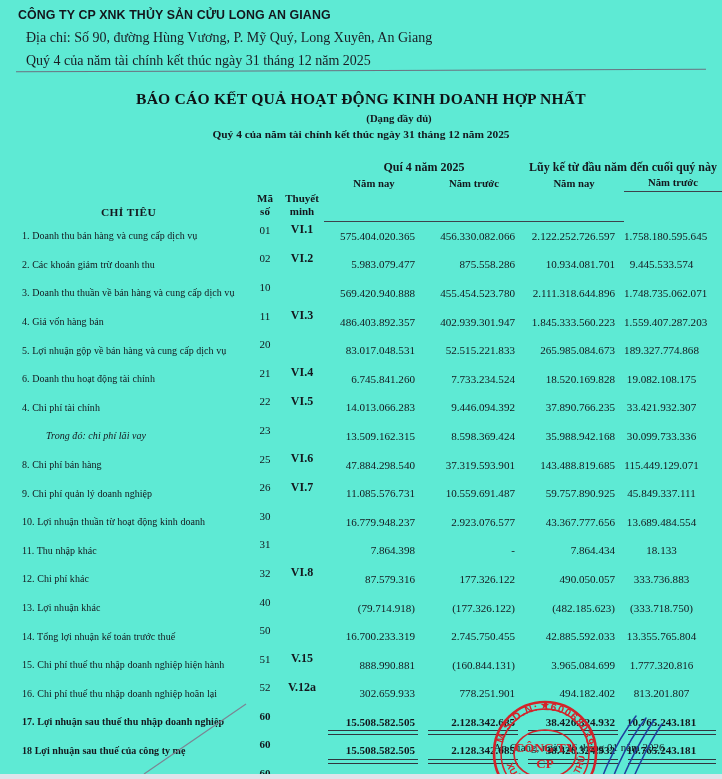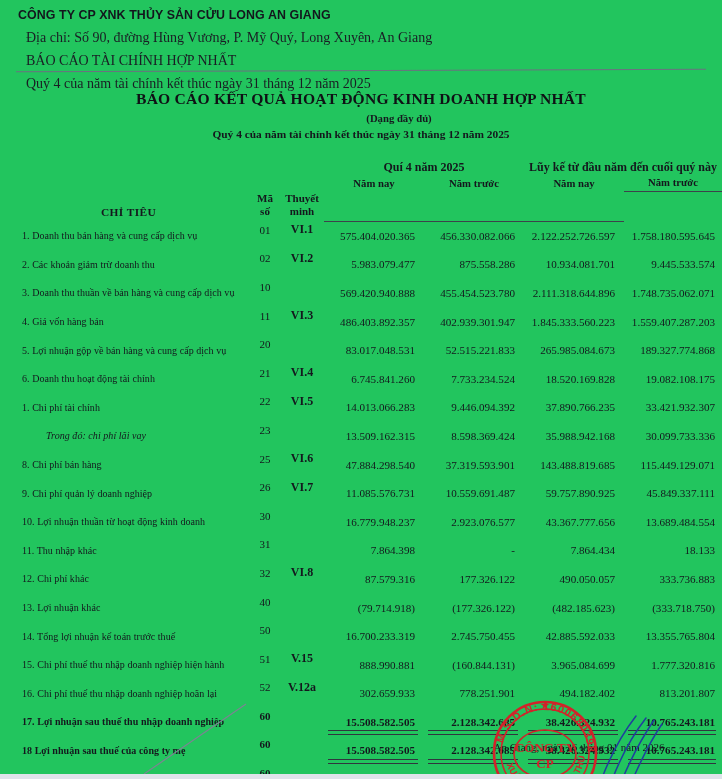--- a/index.html
+++ b/index.html
@@ -16,21 +16,21 @@
     color: #14161c;
     overflow: hidden;
   }
 
   .page {
     position: relative;
     width: 722px;
     height: 779px;
     box-sizing: border-box;
     padding: 0;
-    background: #22c55e;
+    background: #5eead4;
   }
 
   
   .letterhead {
     position: absolute;
     left: 18px;
     top: 8px;
     width: 560px;
   }
   .company-name {
@@ -180,21 +180,21 @@
     font-size: 12px;
     font-weight: bold;
   }
   .cell-num {
     text-align: right;
     font-size: 11.1px;
     padding-right: 9px;
     white-space: nowrap;
     font-variant-numeric: tabular-nums;
   }
-  .cell-num.v4 { padding-right: 7px; }
+  .cell-num.v4 { padding-right: 23px; text-align: center; }
 
   
   tr.strong .cell-label,
   tr.strong .cell-code,
   tr.strong .cell-note,
   tr.strong .cell-num { font-weight: bold; }
 
   
   tr.ruled .cell-num {
     position: relative;
@@ -265,21 +265,20 @@
   }
 </style>
 </head>
 <body>
 
 <div class="page">
 
   <div class="letterhead">
     <div class="company-name">CÔNG TY CP XNK THỦY SẢN CỬU LONG AN GIANG</div>
     <div class="lh-line">Địa chỉ: Số 90, đường Hùng Vương, P. Mỹ Quý, Long Xuyên, An Giang</div>
-    <div class="lh-line">BÁO CÁO TÀI CHÍNH HỢP NHẤT</div>
     <div class="lh-line">Quý 4 của năm tài chính kết thúc ngày 31 tháng 12 năm 2025</div>
   </div>
   <div class="rule-top"></div>
 
   <div class="doc-title">BÁO CÁO KẾT QUẢ HOẠT ĐỘNG KINH DOANH HỢP NHẤT</div>
   <div class="doc-sub">(Dạng đầy đủ)</div>
   <div class="doc-period">Quý 4 của năm tài chính kết thúc ngày 31 tháng 12 năm 2025</div>
 
   <div class="table-wrap">
     <table class="fin">
@@ -371,21 +370,21 @@
           <tr class="row">
             <td class="cell-label">6.  Doanh thu hoạt động tài chính</td>
             <td class="cell-code"><span class="lift">21</span></td>
             <td class="cell-note"><span class="lift">VI.4</span></td>
             <td class="cell-num"><span>6.745.841.260</span></td>
             <td class="cell-num"><span>7.733.234.524</span></td>
             <td class="cell-num"><span>18.520.169.828</span></td>
             <td class="cell-num v4"><span>19.082.108.175</span></td>
           </tr>
           <tr class="row">
-            <td class="cell-label">1.  Chi phí tài chính</td>
+            <td class="cell-label">4.  Chi phí tài chính</td>
             <td class="cell-code"><span class="lift">22</span></td>
             <td class="cell-note"><span class="lift">VI.5</span></td>
             <td class="cell-num"><span>14.013.066.283</span></td>
             <td class="cell-num"><span>9.446.094.392</span></td>
             <td class="cell-num"><span>37.890.766.235</span></td>
             <td class="cell-num v4"><span>33.421.932.307</span></td>
           </tr>
           <tr class="row">
             <td class="cell-label indent">Trong đó: chi phí lãi vay</td>
             <td class="cell-code"><span class="lift">23</span></td>

